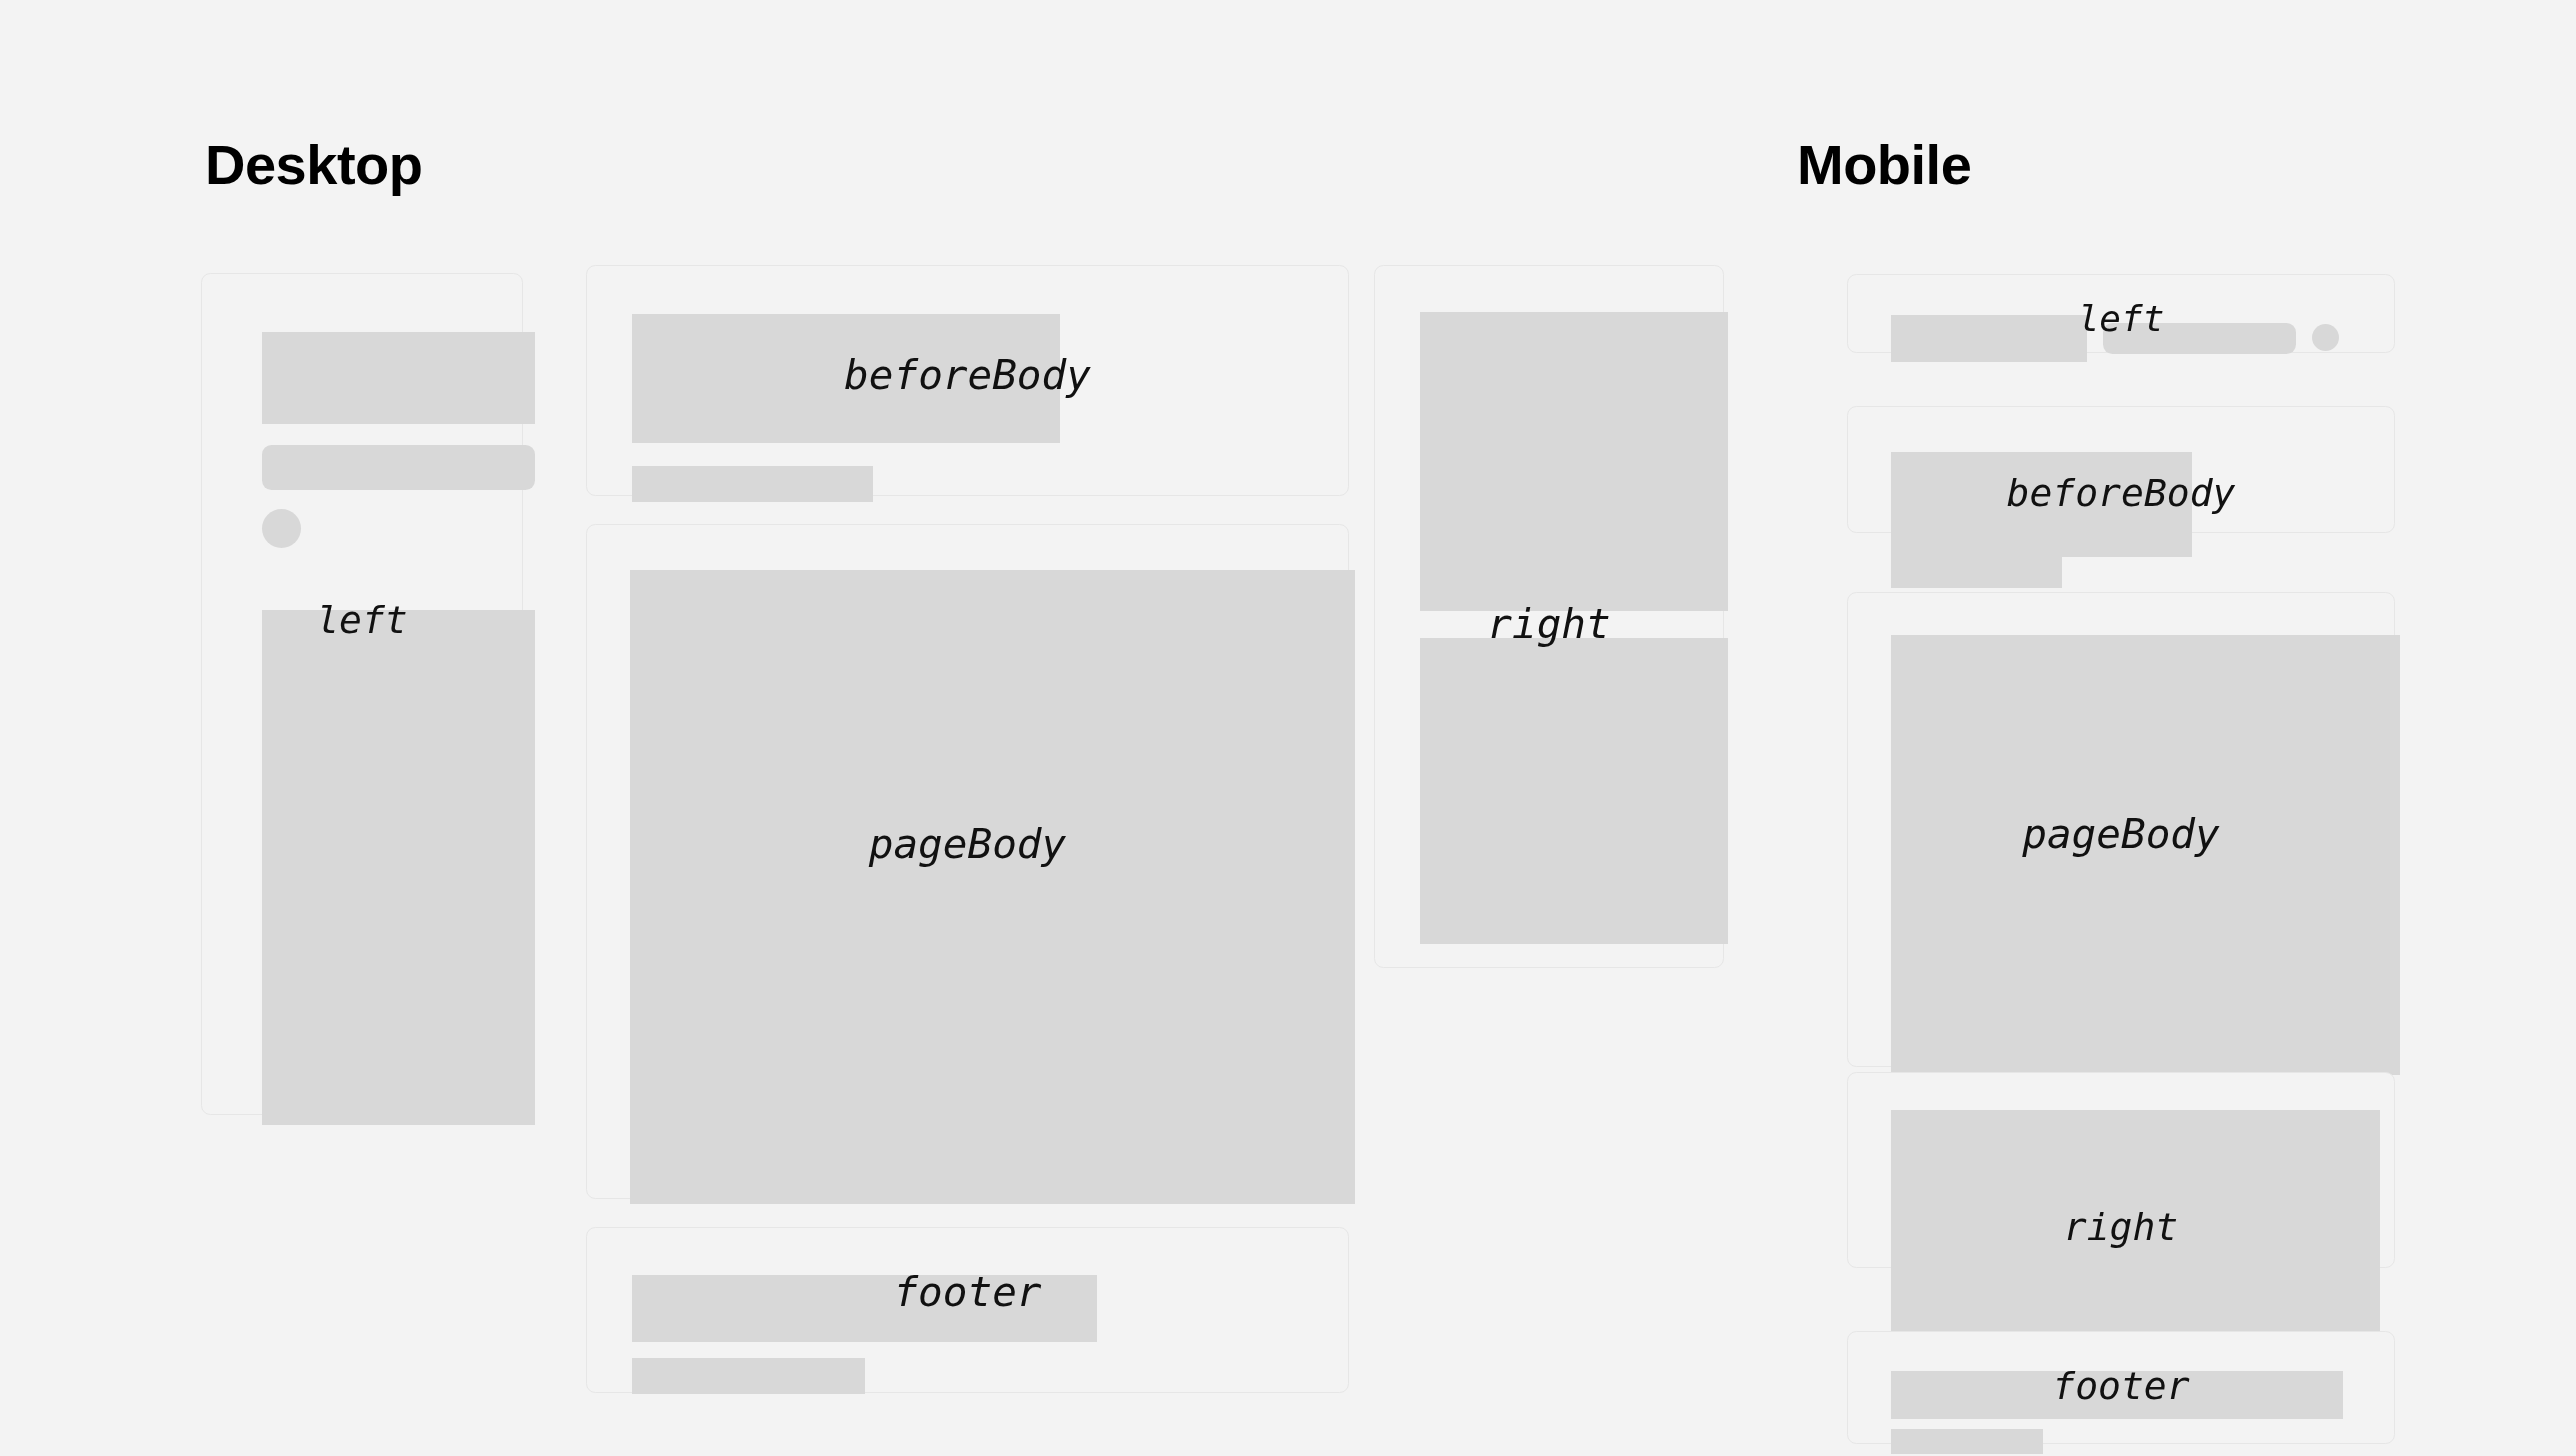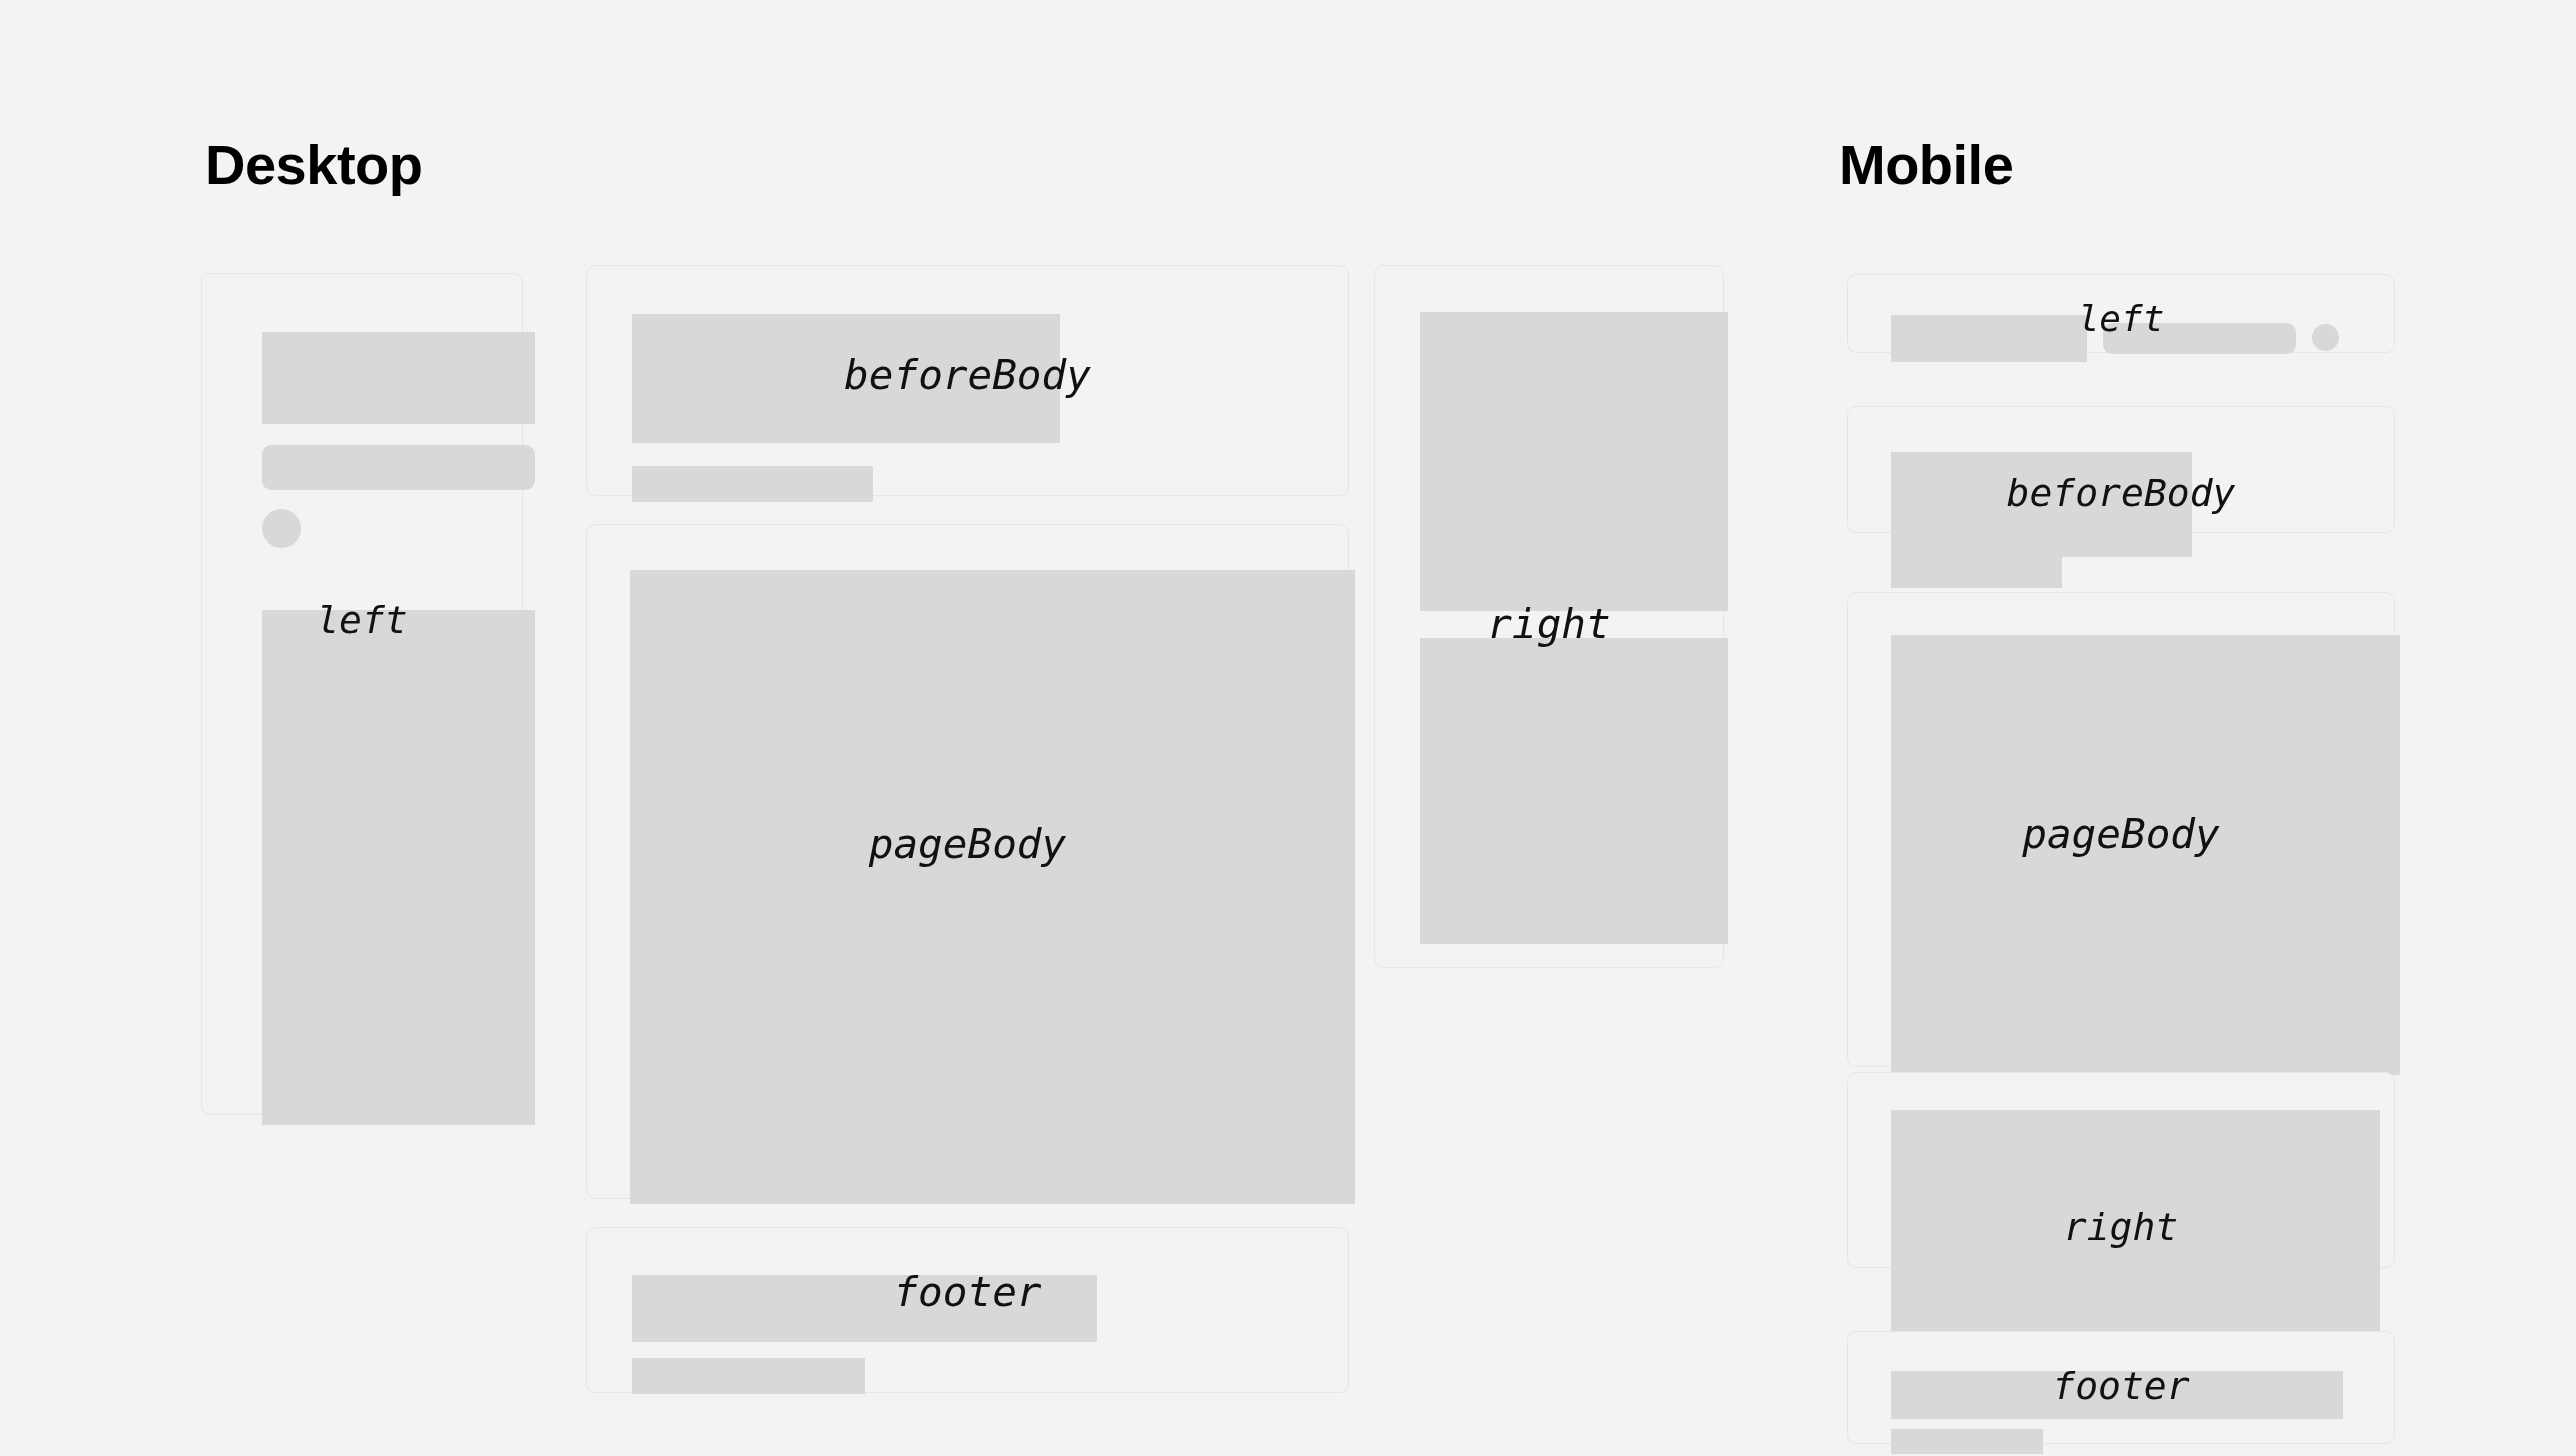--- a/index.html
+++ b/index.html
@@ -24,21 +24,21 @@
     position: absolute;
     font-family: "Liberation Sans", sans-serif;
     font-weight: bold;
     font-size: 56px;
     line-height: 1;
     color: #000000;
     letter-spacing: -0.5px;
     white-space: nowrap;
   }
   .title-desktop { left: 145px; top: 77px; }
-  .title-mobile  { left: 1779px; top: 77px; }
+  .title-mobile  { left: 1737px; top: 77px; }
 
   
   .panel {
     position: absolute;
     background: #f3f3f3;
     border: 1.9px solid #e6e6e6;
     border-radius: 9.4px;
   }
 
   

